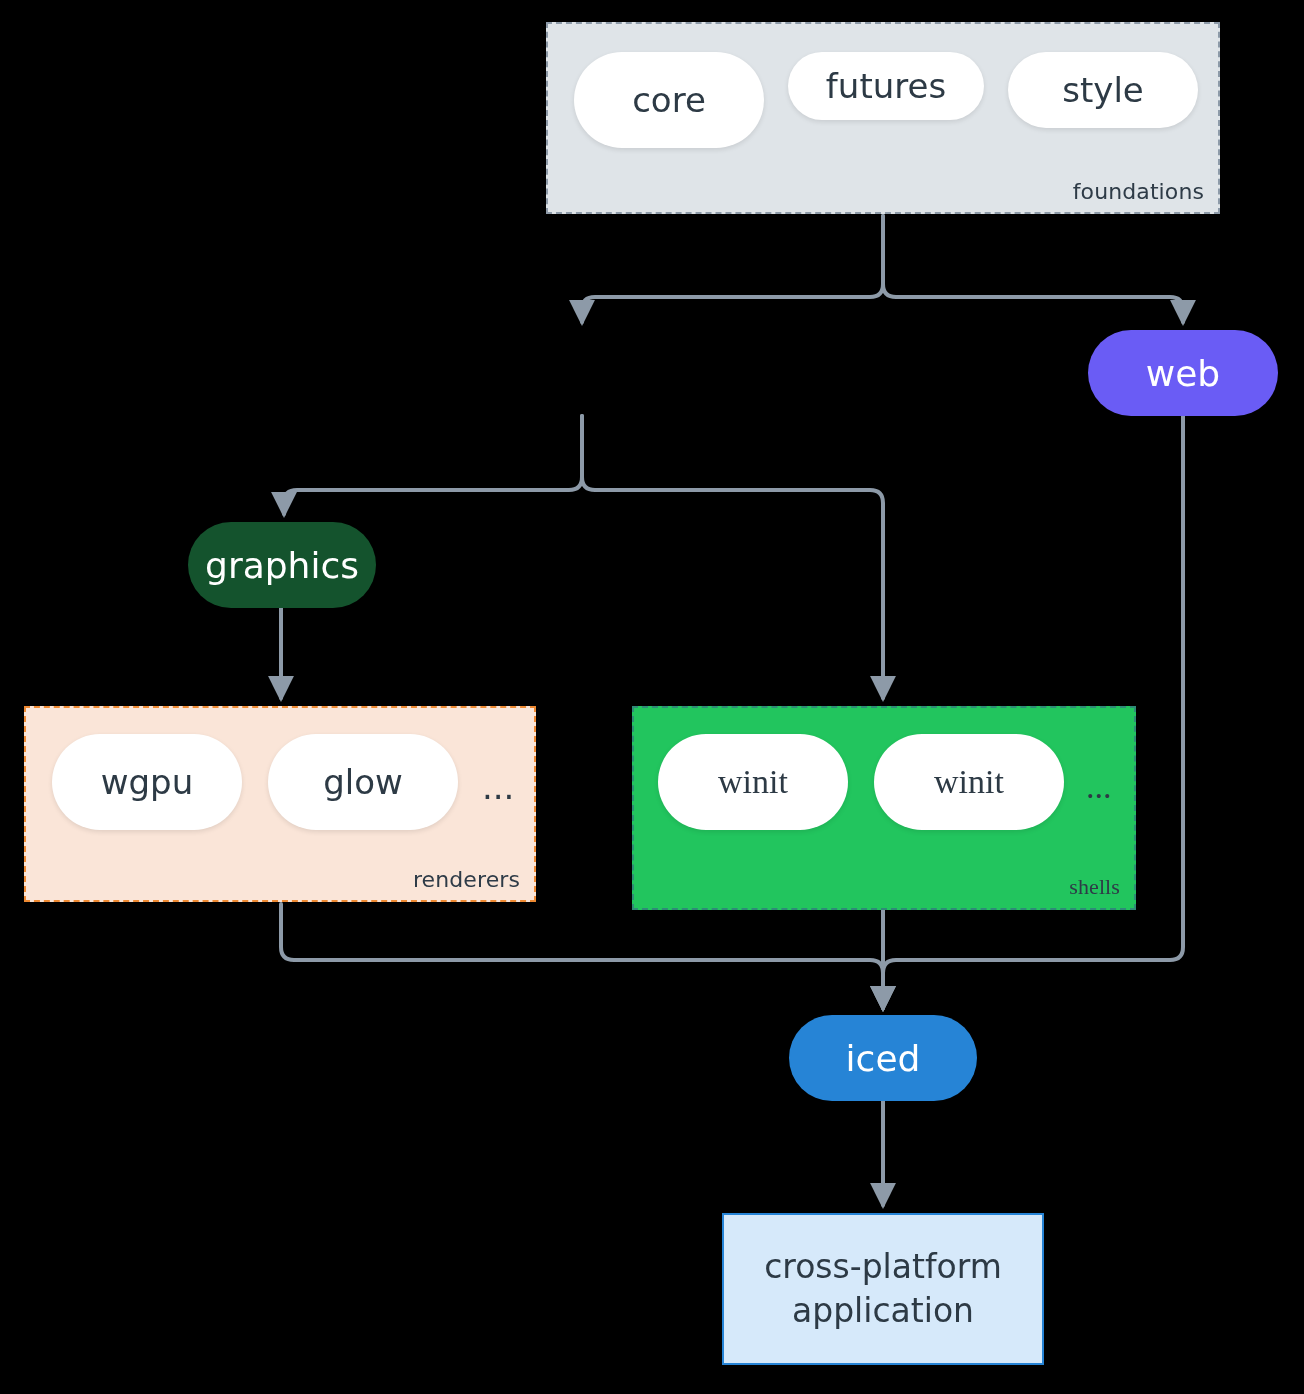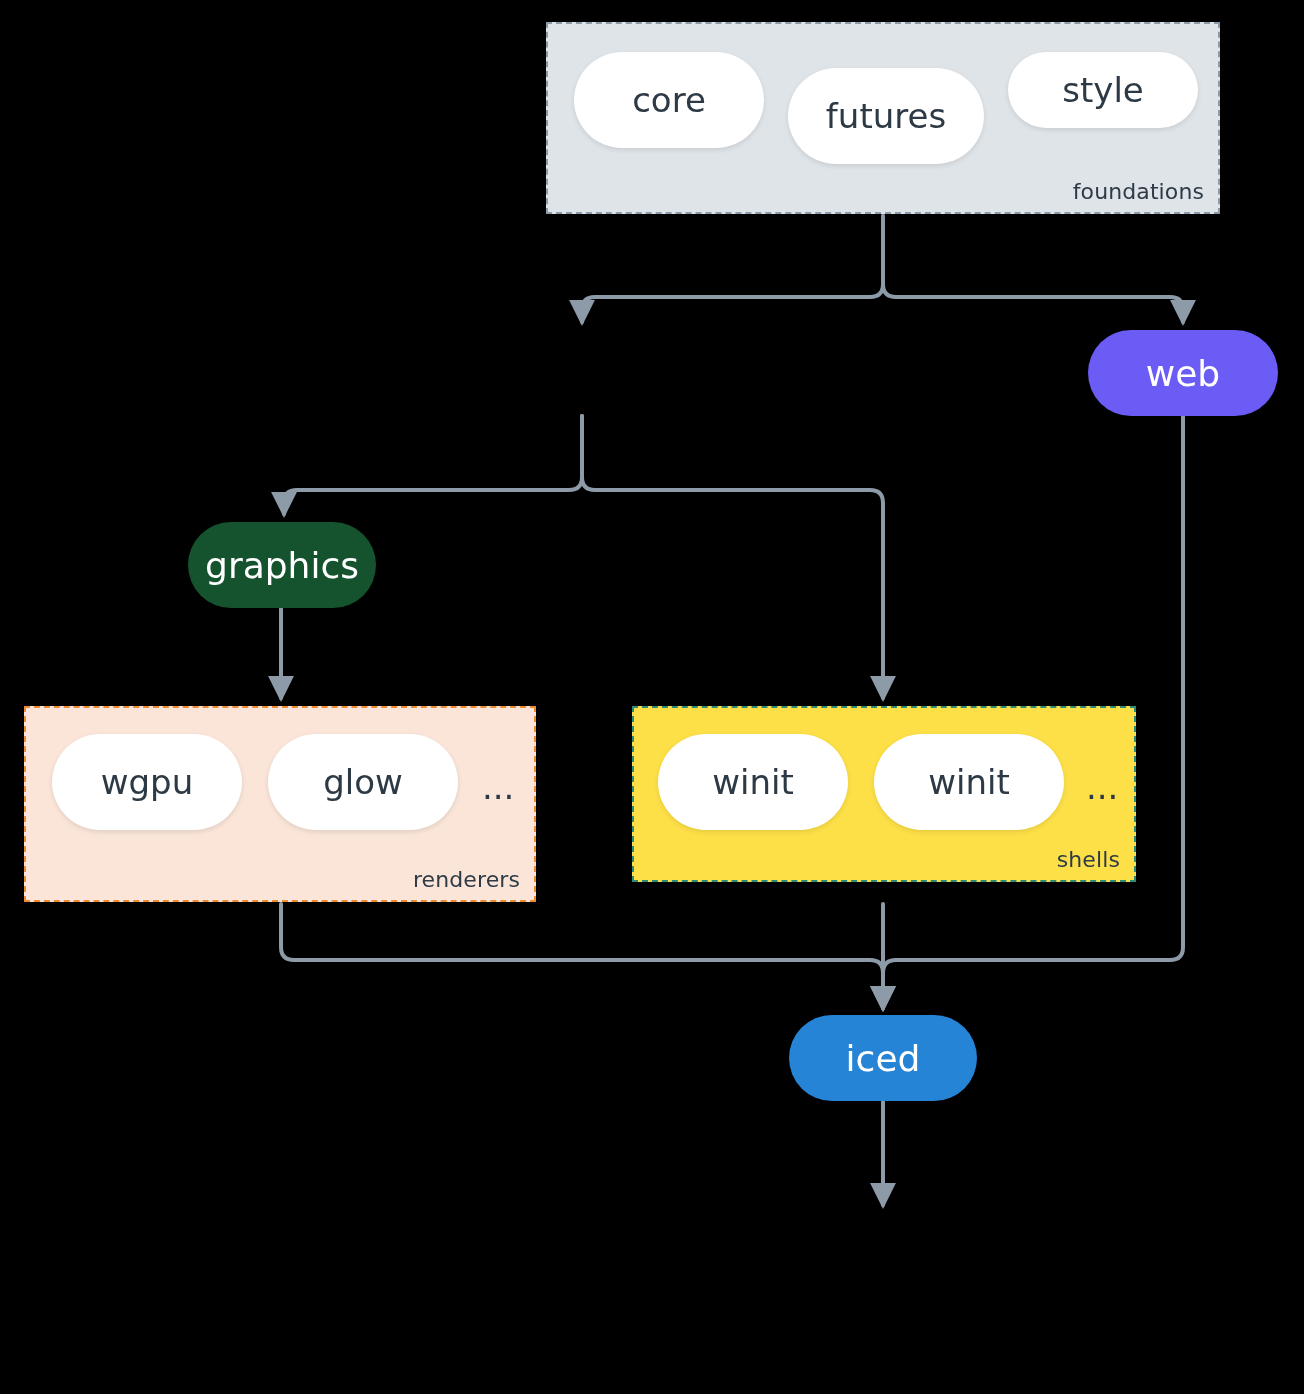--- a/index.html
+++ b/index.html
@@ -60,23 +60,24 @@
     top: 706px;
     width: 512px;
     height: 196px;
     background: #fae5d8;
     border: 2px dashed #ee8a33;
   }
   #cluster-shells {
     left: 632px;
     top: 706px;
     width: 504px;
-    height: 176px;
-    background: #fde047;
+    height: 204px;
+    background: #22c55e;
     border: 2px dashed #2e8b77;
+    font-family: Liberation Serif, serif;
   }
 
   
   .pill {
     position: absolute;
     background: #ffffff;
     border-radius: 60px;
     display: flex;
     align-items: center;
     justify-content: center;
@@ -156,21 +157,21 @@
       <path d="M 883 904 L 883 1008" marker-end="url(#arrow)"></path>
 
       <path d="M 1183 416 L 1183 947 Q 1183 960 1170 960 L 896 960 Q 883 960 883 973 L 883 1008" marker-end="url(#arrow)"></path>
 
       <path d="M 883 1100 L 883 1205" marker-end="url(#arrow)"></path>
     </g>
   </svg>
 
   <div id="cluster-foundations" class="cluster">
     <div class="pill" style="left:26px; top:28px; width:190px; height:96px;">core</div>
-    <div class="pill" style="left:240px; top:44px; width:196px; height:96px;">futures</div>
+    <div class="pill" style="left:240px; top:28px; width:196px; height:68px;">futures</div>
     <div class="pill" style="left:460px; top:28px; width:190px; height:76px;">style</div>
     <div class="cluster-label">foundations</div>
   </div>
 
   <div id="cluster-renderers" class="cluster">
     <div class="pill" style="left:26px; top:26px; width:190px; height:96px;">wgpu</div>
     <div class="pill" style="left:242px; top:26px; width:190px; height:96px;">glow</div>
     <div class="ellipsis" style="left:456px; top:62px;">...</div>
     <div class="cluster-label">renderers</div>
   </div>
@@ -182,14 +183,18 @@
     <div class="cluster-label">shells</div>
   </div>
 
 
   <div class="node purple" style="left:1088px; top:330px; width:190px; height:86px;">web</div>
 
   <div class="node orange" style="left:188px; top:522px; width:188px; height:86px;">graphics</div>
 
   <div class="node blue" style="left:789px; top:1015px; width:188px; height:86px;">iced</div>
 
+  <div id="node-application">
+    <div>cross-platform</div>
+    <div>application</div>
+  </div>
 
 </div>
 
 </body></html>

